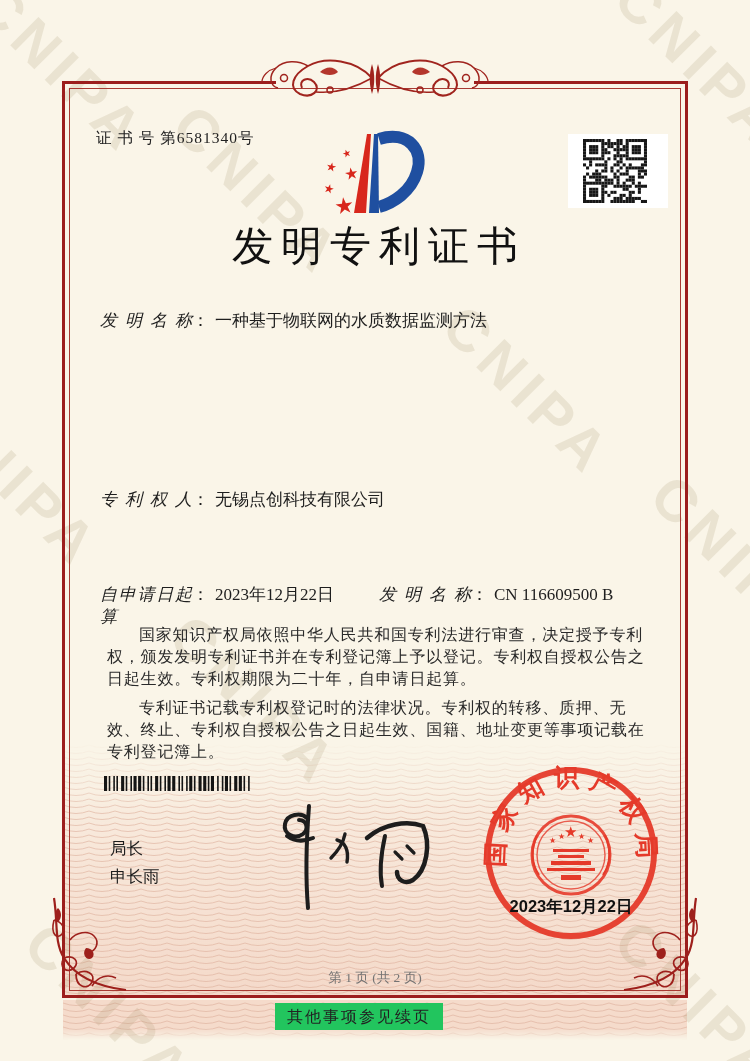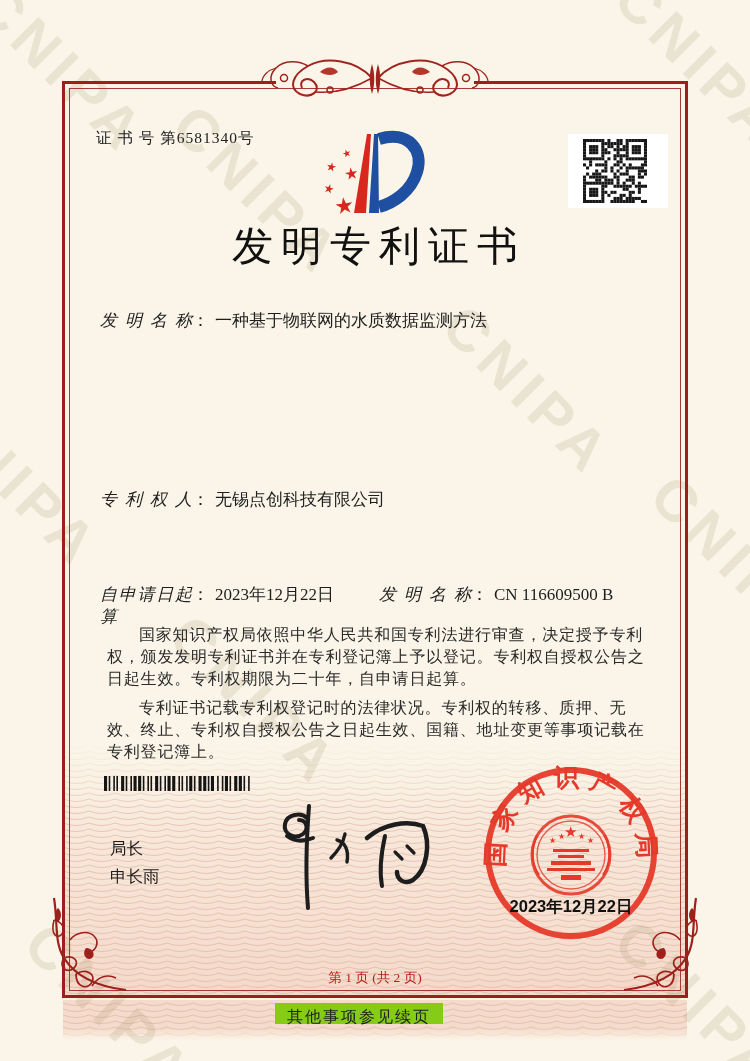--- a/index.html
+++ b/index.html
@@ -49,22 +49,22 @@
   .barcode{position:absolute;left:104px;top:776px;z-index:4;}
   .sig-label{position:absolute;left:110px;font-family:"Liberation Sans","DejaVu Sans",sans-serif;
              font-weight:400;font-size:16.5px;color:#1c1c1c;z-index:4;}
   .signature{position:absolute;left:245px;top:796px;z-index:5;}
 
   .seal{position:absolute;left:481px;top:763px;z-index:5;}
   .seal-date{position:absolute;left:496px;top:896px;width:150px;text-align:center;z-index:6;
              font-family:"Liberation Sans","DejaVu Sans",sans-serif;font-weight:600;
              font-size:16.5px;color:#111;}
 
-  .pagenum{position:absolute;left:0;right:0;top:969px;text-align:center;font-size:13.5px;color:#b91c1c;z-index:4;}
-  .note-box{position:absolute;left:275px;top:1003px;width:168px;height:21px;background:#84cc16;
+  .pagenum{position:absolute;left:0;right:0;top:969px;text-align:center;font-size:13.5px;color:#737373;z-index:4;}
+  .note-box{position:absolute;left:275px;top:1003px;width:168px;height:27px;background:#22c55e;
             z-index:4;text-align:center;line-height:27px;font-size:16px;letter-spacing:2px;color:#222;}
 </style>
 </head>
 <body>
 
 <div class="page">
 
   <div class="wm" style="left:62px;top:68px">CNIPA</div>
   <div class="wm" style="left:700px;top:62px">CNIPA</div>
   <div class="wm" style="left:258px;top:190px">CNIPA</div>

